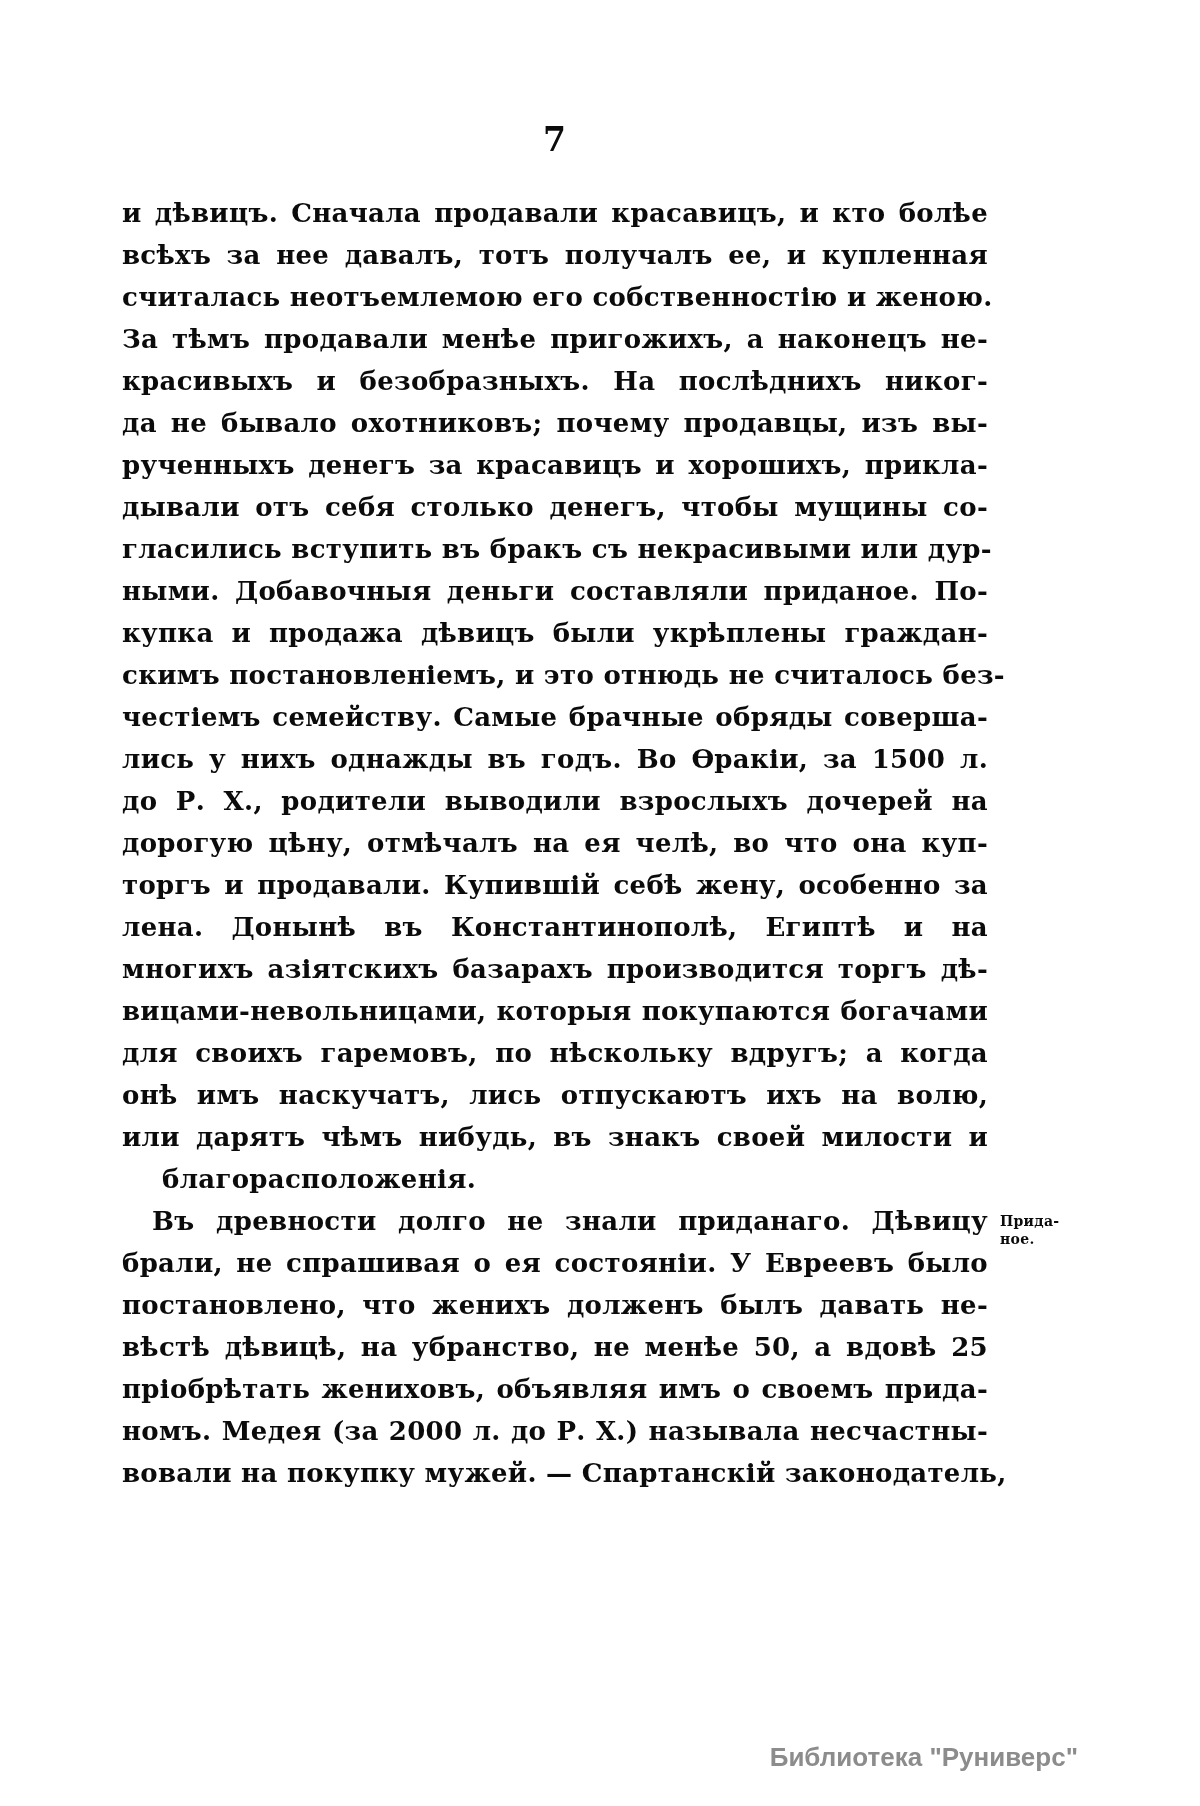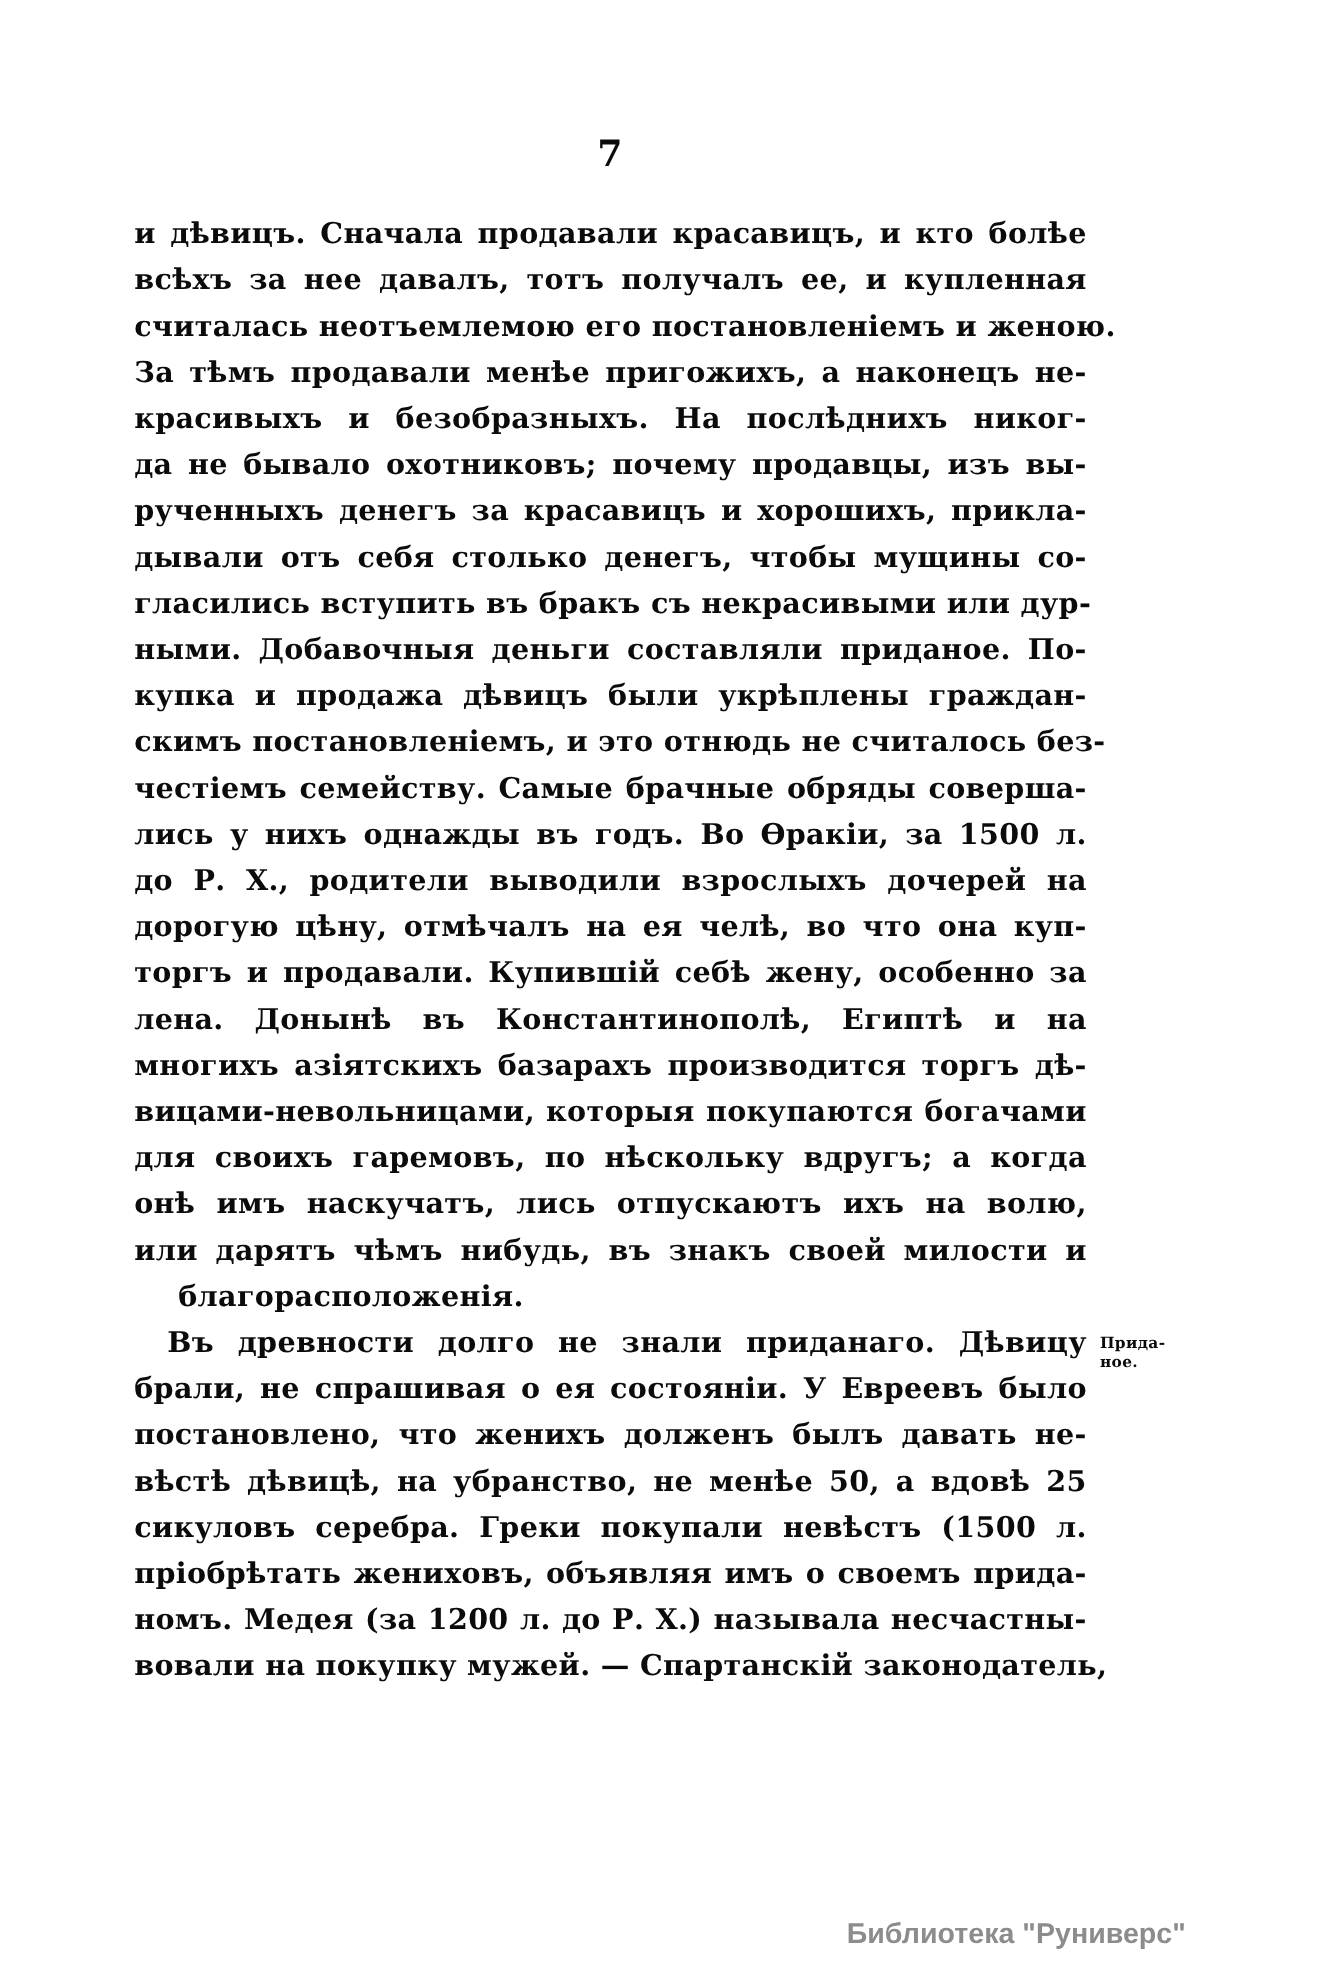--- a/index.html
+++ b/index.html
@@ -69,21 +69,21 @@
 </head>
 <body>
 
 <div class="page">
 
   <div class="page-number">7</div>
 
   <div class="text-block">
     <div class="text-line">и дѣвицъ. Сначала продавали красавицъ, и кто болѣе</div>
     <div class="text-line">всѣхъ за нее давалъ, тотъ получалъ ее, и купленная</div>
-    <div class="text-line">считалась неотъемлемою его постановленіемъ и женою.</div>
+    <div class="text-line">считалась неотъемлемою его собственностію и женою.</div>
     <div class="text-line">За тѣмъ продавали менѣе пригожихъ, а наконецъ не-</div>
     <div class="text-line">красивыхъ и безобразныхъ. На послѣднихъ никог-</div>
     <div class="text-line">да не бывало охотниковъ; почему продавцы, изъ вы-</div>
     <div class="text-line">рученныхъ денегъ за красавицъ и хорошихъ, прикла-</div>
     <div class="text-line">дывали отъ себя столько денегъ, чтобы мущины со-</div>
     <div class="text-line">гласились вступить въ бракъ съ некрасивыми или дур-</div>
     <div class="text-line">ными. Добавочныя деньги составляли приданое. По-</div>
     <div class="text-line">купка и продажа дѣвицъ были укрѣплены граждан-</div>
     <div class="text-line">скимъ постановленіемъ, и это отнюдь не считалось без-</div>
     <div class="text-line">честіемъ семейству. Самые брачные обряды соверша-</div>
@@ -95,23 +95,22 @@
     <div class="text-line">многихъ азіятскихъ базарахъ производится торгъ дѣ-</div>
     <div class="text-line">вицами-невольницами, которыя покупаются богачами</div>
     <div class="text-line">для своихъ гаремовъ, по нѣскольку вдругъ; а когда</div>
     <div class="text-line">онѣ имъ наскучатъ, лись отпускаютъ ихъ на волю,</div>
     <div class="text-line">или дарятъ чѣмъ нибудь, въ знакъ своей милости и</div>
     <div class="text-line para-last">благорасположенія.</div>
     <div class="text-line indent">Въ древности долго не знали приданаго. Дѣвицу</div>
     <div class="text-line">брали, не спрашивая о ея состояніи. У Евреевъ было</div>
     <div class="text-line">постановлено, что женихъ долженъ былъ давать не-</div>
     <div class="text-line">вѣстѣ дѣвицѣ, на убранство, не менѣе 50, а вдовѣ 25</div>
-    <div class="text-line">сикуловъ серебра. Греки покупали невѣстъ (1500 л.</div>
     <div class="text-line">пріобрѣтать жениховъ, объявляя имъ о своемъ прида-</div>
-    <div class="text-line">номъ. Медея (за 1200 л. до Р. Х.) называла несчастны-</div>
+    <div class="text-line">номъ. Медея (за 2000 л. до Р. Х.) называла несчастны-</div>
     <div class="text-line">вовали на покупку мужей. — Спартанскій законодатель,</div>
   </div>
 
   <div class="margin-note">
     <div>Прида-</div>
     <div>ное.</div>
   </div>
 
   <div class="watermark">Библиотека "Руниверс"</div>
 

